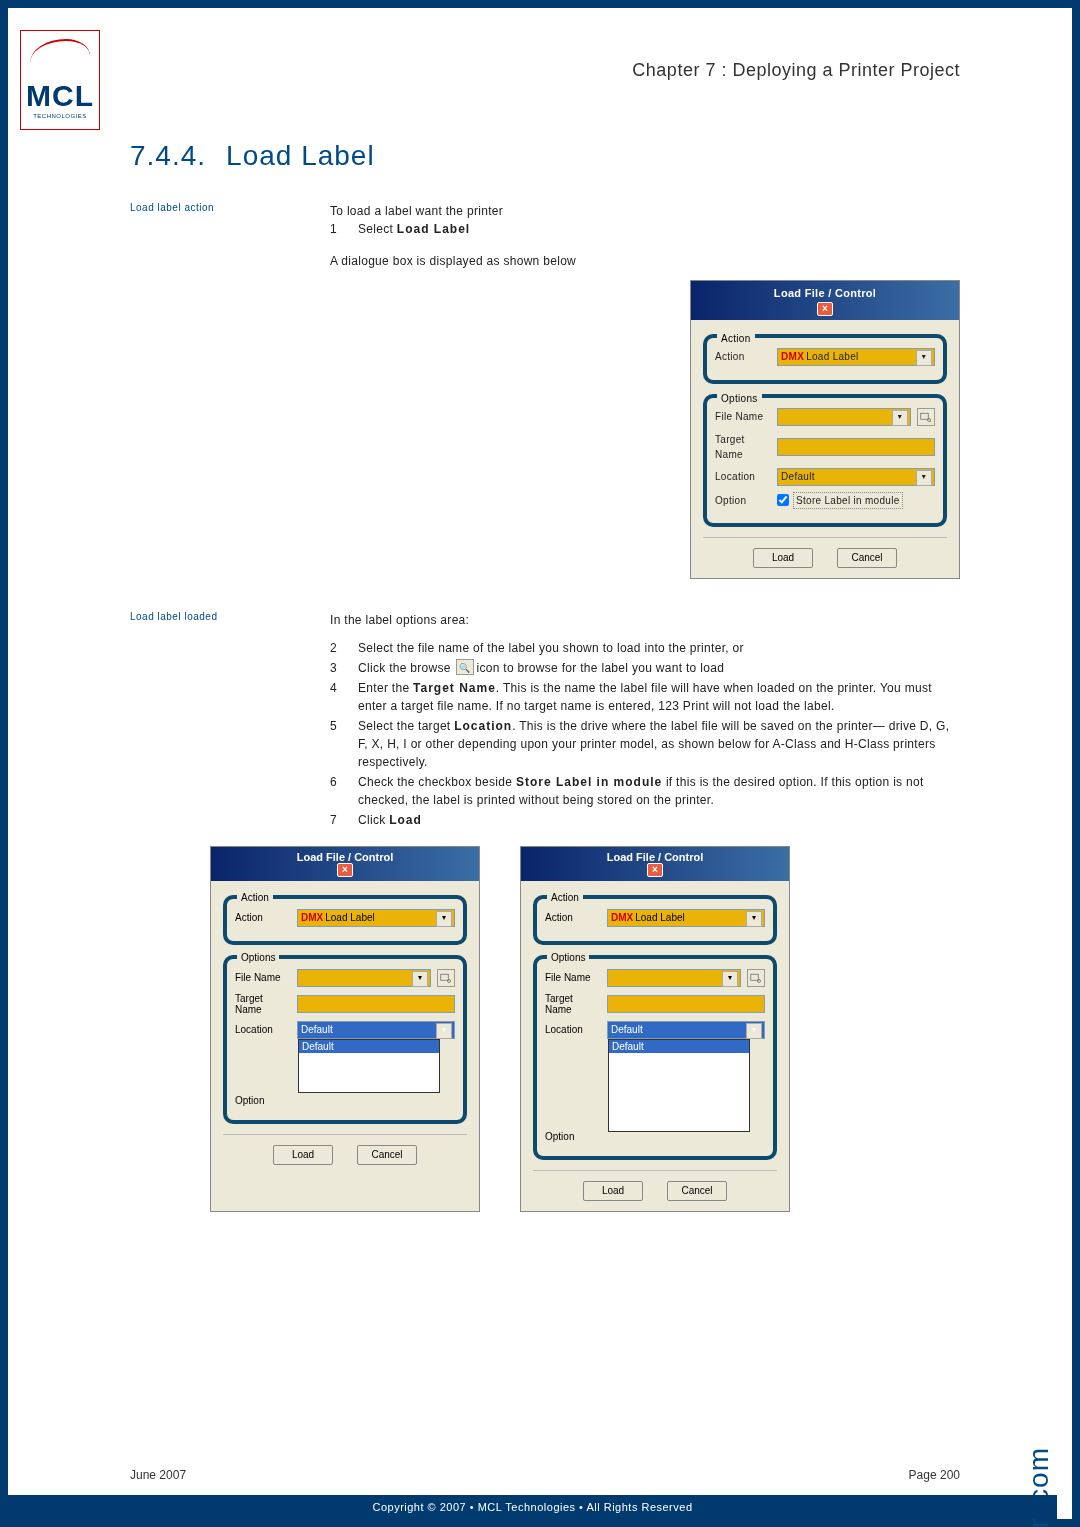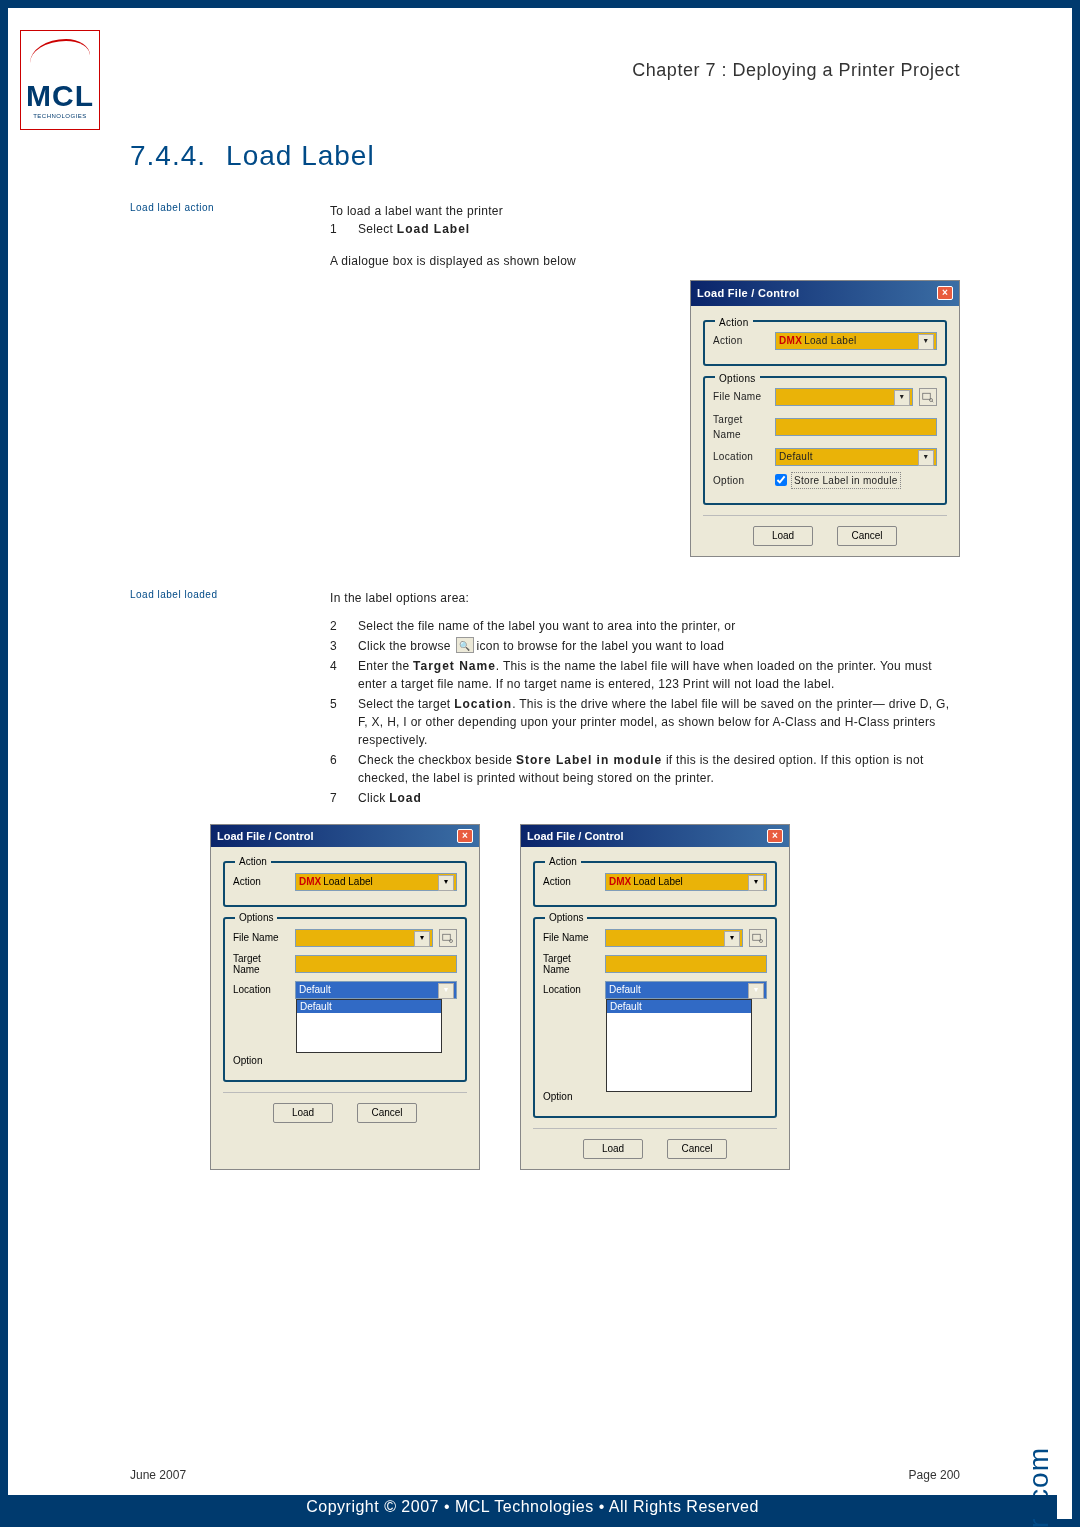--- a/index.html
+++ b/index.html
@@ -29,45 +29,45 @@
   .body-col ol { list-style: none; }
   .body-col li { display: flex; margin-bottom: 2px; }
   .body-col li .num { width: 28px; flex-shrink: 0; }
   .body-col li .txt { flex: 1; }
   .bold-inline { font-weight: bold; letter-spacing: 1px; }
   
   .dialog-area1 { margin: 10px 0 20px 0; display: flex; justify-content: flex-end; }
   .dialog-area2 { margin: 15px 0 0 80px; display: flex; gap: 40px; }
   
   .dialog { width: 270px; border: 1px solid #888; background: #ece9d8; font-family: Tahoma, sans-serif; font-size: 10px; position: relative; }
-  .dialog-title { background: linear-gradient(to right, #0a246a, #3b6ea5); color: #fff; font-weight: bold; padding: 4px 6px; font-size: 11px; display: flex; justify-content: space-between; align-items: center; }
+  .dialog-title { background: linear-gradient(to right, #0a246a, #3b6ea5); color: #fff; font-weight: bold; padding: 4px 6px; font-size: 11px; display: flex; justify-content: space-between; align-items: center; flex-direction: column; }
   .dialog-close { width: 16px; height: 14px; background: #e85c3f; border: 1px solid #fff; color: #fff; font-size: 10px; text-align: center; line-height: 12px; font-weight: bold; border-radius: 2px; }
   .dialog-body { padding: 14px 12px 10px; }
-  .fieldset { border: 2px solid #0c4a6e; border-radius: 3px; padding: 10px 8px 8px; margin-bottom: 10px; position: relative; }
+  .fieldset { border: 4px solid #0c4a6e; border-radius: 10px; padding: 10px 8px 8px; margin-bottom: 10px; position: relative; }
   .legend { position: absolute; top: -7px; left: 10px; background: #ece9d8; padding: 0 4px; font-size: 10px; color: #000; }
   .frow { display: flex; align-items: center; margin-bottom: 6px; gap: 6px; }
   .flabel { width: 56px; font-size: 10px; }
   .fbox { flex: 1; height: 18px; border: 1px solid #7f9db9; background: #eab308; font-size: 10px; padding: 1px 3px; display: flex; align-items: center; position: relative; }
   .fbox.dropdown::after { content: "▾"; position: absolute; right: 2px; top: 1px; width: 14px; height: 14px; background: #ece9d8; border: 1px solid #aaa; text-align: center; line-height: 12px; font-size: 8px; }
   .browse-icon { width: 18px; height: 18px; border: 1px solid #999; background: #ece9d8; display: flex; align-items: center; justify-content: center; }
   .browse-icon svg { width: 12px; height: 12px; }
   .chk { display: flex; align-items: center; gap: 4px; }
   .chk input { width: 12px; height: 12px; }
   .dmx { font-weight: bold; color: #c00; font-size: 10px; margin-right: 2px; }
   .btnrow { border-top: 1px solid #bbb; padding-top: 10px; margin-top: 6px; display: flex; justify-content: center; gap: 24px; }
   .dlgbtn { width: 60px; height: 20px; border: 1px solid #888; background: #ece9d8; font-size: 10px; border-radius: 2px; }
   .list-open { position: absolute; left: 0; top: 17px; right: 14px; border: 1px solid #333; background: #fff; z-index: 5; }
   .list-open .li { padding: 1px 3px; font-size: 10px; }
   .list-open .li.sel { background: #316ac5; color: #fff; }
   
   .inline-browse { display: inline-block; vertical-align: middle; width: 18px; height: 16px; border: 1px solid #999; background: #ece9d8; position: relative; top: -1px; margin: 0 2px; }
   .inline-browse::after { content: "🔍"; font-size: 9px; position: relative; top: -2px; left: 2px; }
   
   .footer-meta { position: absolute; bottom: 45px; left: 130px; right: 120px; display: flex; justify-content: space-between; font-size: 12px; color: #333; }
-  .copyright-bar { position: absolute; bottom: 8px; left: 8px; right: 23px; height: 24px; background: #003a6e; color: #fff; font-size: 16px; text-align: center; line-height: 24px; letter-spacing: 0.5px; }
+  .copyright-bar { position: absolute; bottom: 8px; left: 8px; right: 23px; height: 24px; background: #003a6e; color: #fff; font-size: 11px; text-align: center; line-height: 24px; letter-spacing: 0.5px; }
   
   .side-url { position: absolute; right: 25px; bottom: 80px; transform: rotate(-90deg); transform-origin: right bottom; font-size: 28px; color: #004a87; letter-spacing: 1px; white-space: nowrap; }
 </style>
 </head>
 <body>
 
 <div class="border-top"></div>
 <div class="border-bottom"></div>
 <div class="border-left"></div>
 <div class="border-right"></div>
@@ -158,21 +158,21 @@
     </div>
   </div>
 
   <div class="row">
     <div class="label-col">Load label loaded</div>
     <div class="body-col">
       <div>In the label options area:</div>
       <ol style="margin-top:10px;">
         <li>
             <span class="num">2</span>
-            <span class="txt">Select the file name of the label you want to area into the printer, or</span>
+            <span class="txt">Select the file name of the label you shown to load into the printer, or</span>
           </li>
         <li>
             <span class="num">3</span>
             <span class="txt"><span>Click the browse </span><span class="inline-browse"></span><span>icon to browse for the label you want to load</span></span>
           </li>
         <li>
             <span class="num">4</span>
             <span class="txt"><span>Enter the </span><span class="bold-inline">Target Name</span><span>. This is the name the label file will have when loaded on the printer. You must enter a target file name. If no target name is entered, 123 Print will not load the label.</span></span>
           </li>
         <li>

